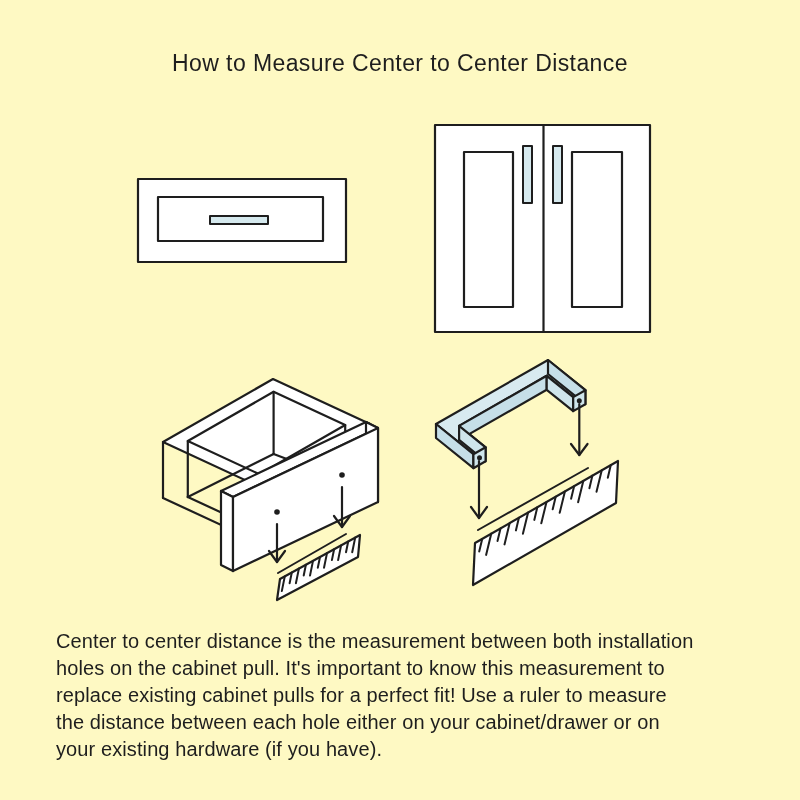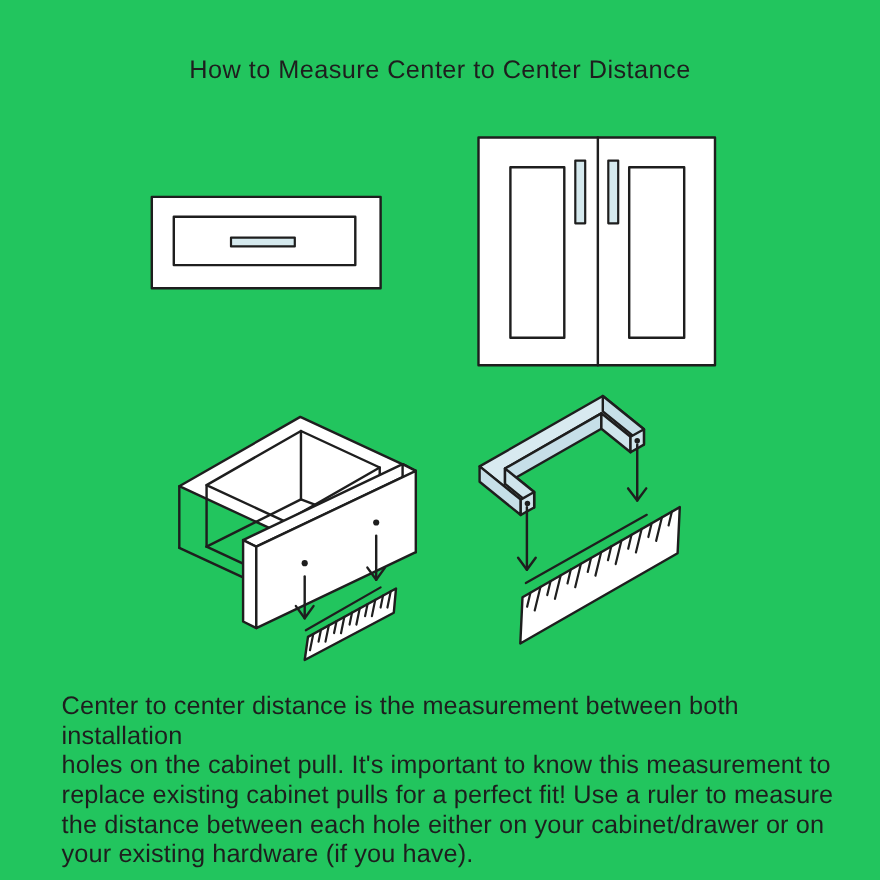--- a/index.html
+++ b/index.html
@@ -1,21 +1,21 @@
 <!DOCTYPE html>
 <html style="--ink: #1e1e1e; --handle-blue: #d5e9ee; --pull-top: #d8eaf0; --pull-side: #c6dfe8; --pull-end: #cfe5ec;"><head>
 <meta charset="utf-8">
 <style>
   html,body{margin:0;padding:0;background:#fff;}
-  #page{position:relative;width:800px;height:800px;background:#22c55e;overflow:hidden;
+  #page{position:relative;width:800px;height:800px;background:#fef9c3;overflow:hidden;
         font-family:"Liberation Sans", sans-serif;color:var(--ink,#1e1e1e);}
   .title{position:absolute;left:0;right:0;top:50px;text-align:center;
          font-size:23px;font-weight:400;letter-spacing:.4px;color:var(--ink);}
   .caption{position:absolute;left:56px;top:628px;width:706px;
-           font-size:23px;line-height:27px;letter-spacing:.1px;
+           font-size:20px;line-height:27px;letter-spacing:.1px;
            white-space:pre-line;color:var(--ink);}
   svg{position:absolute;overflow:visible;}
   .ln{fill:none;stroke:var(--ink);stroke-width:2.2;stroke-linecap:round;stroke-linejoin:round;}
   .wh{fill:#ffffff;stroke:var(--ink);stroke-width:2.2;stroke-linejoin:round;}
   .bl{fill:var(--handle-blue);stroke:var(--ink);stroke-width:2;stroke-linejoin:round;}
   .pt{fill:var(--pull-top);stroke:var(--ink);stroke-width:2.2;stroke-linejoin:round;}
   .ps{fill:var(--pull-side);stroke:var(--ink);stroke-width:2.2;stroke-linejoin:round;}
   .pe{fill:var(--pull-end);stroke:var(--ink);stroke-width:2.2;stroke-linejoin:round;}
   .tick{stroke:var(--ink);stroke-width:2;stroke-linecap:round;}
   .dot{fill:var(--ink);}

